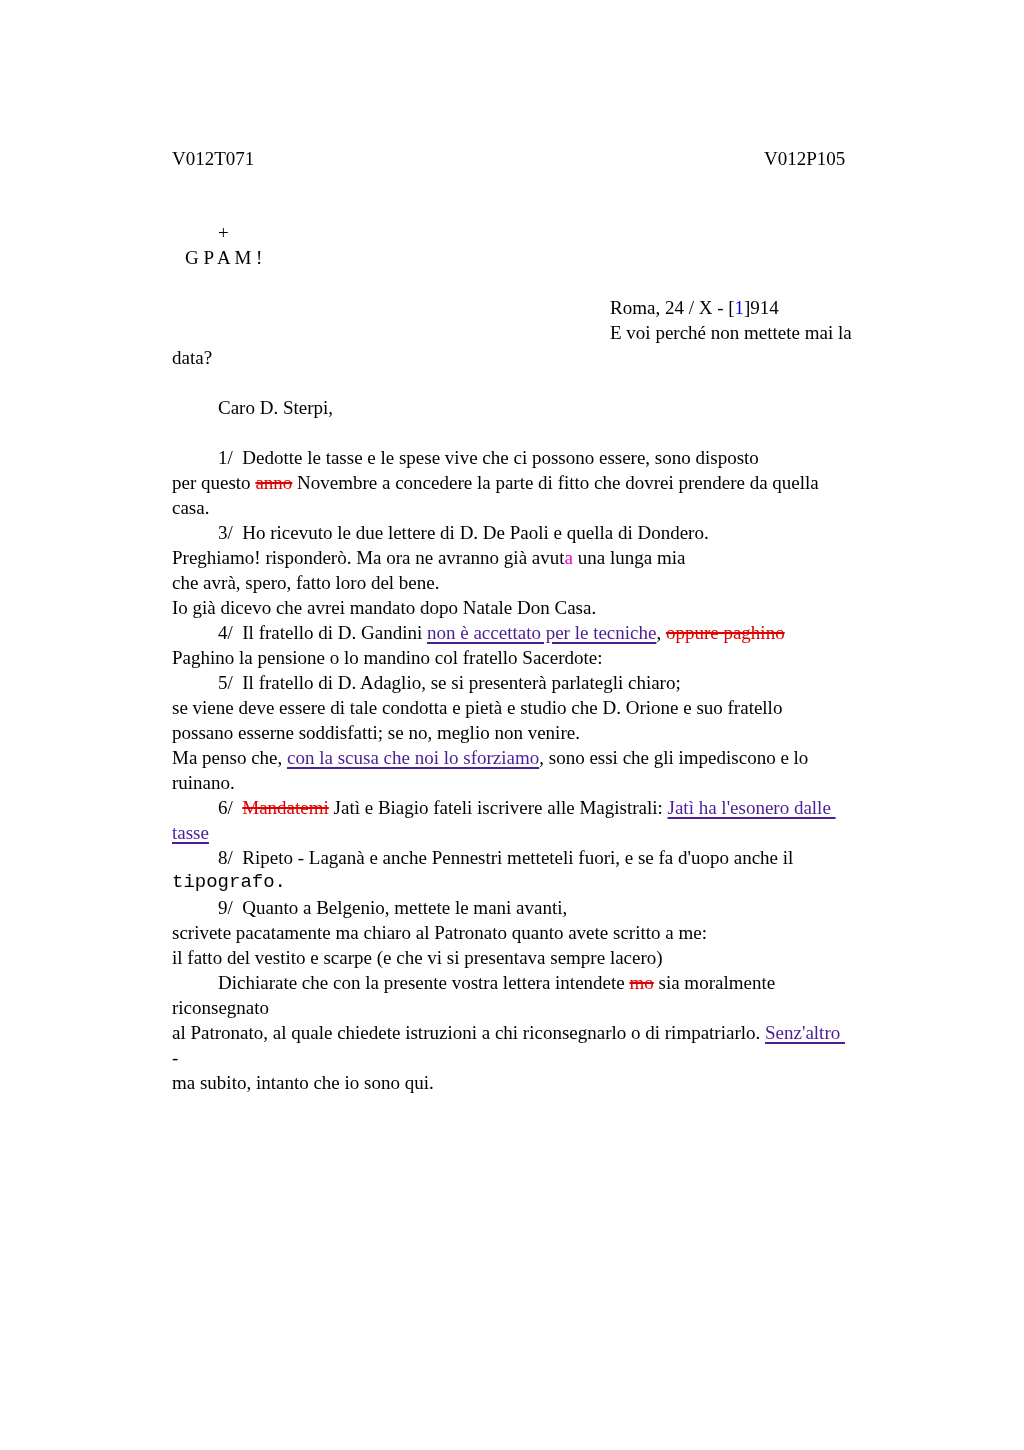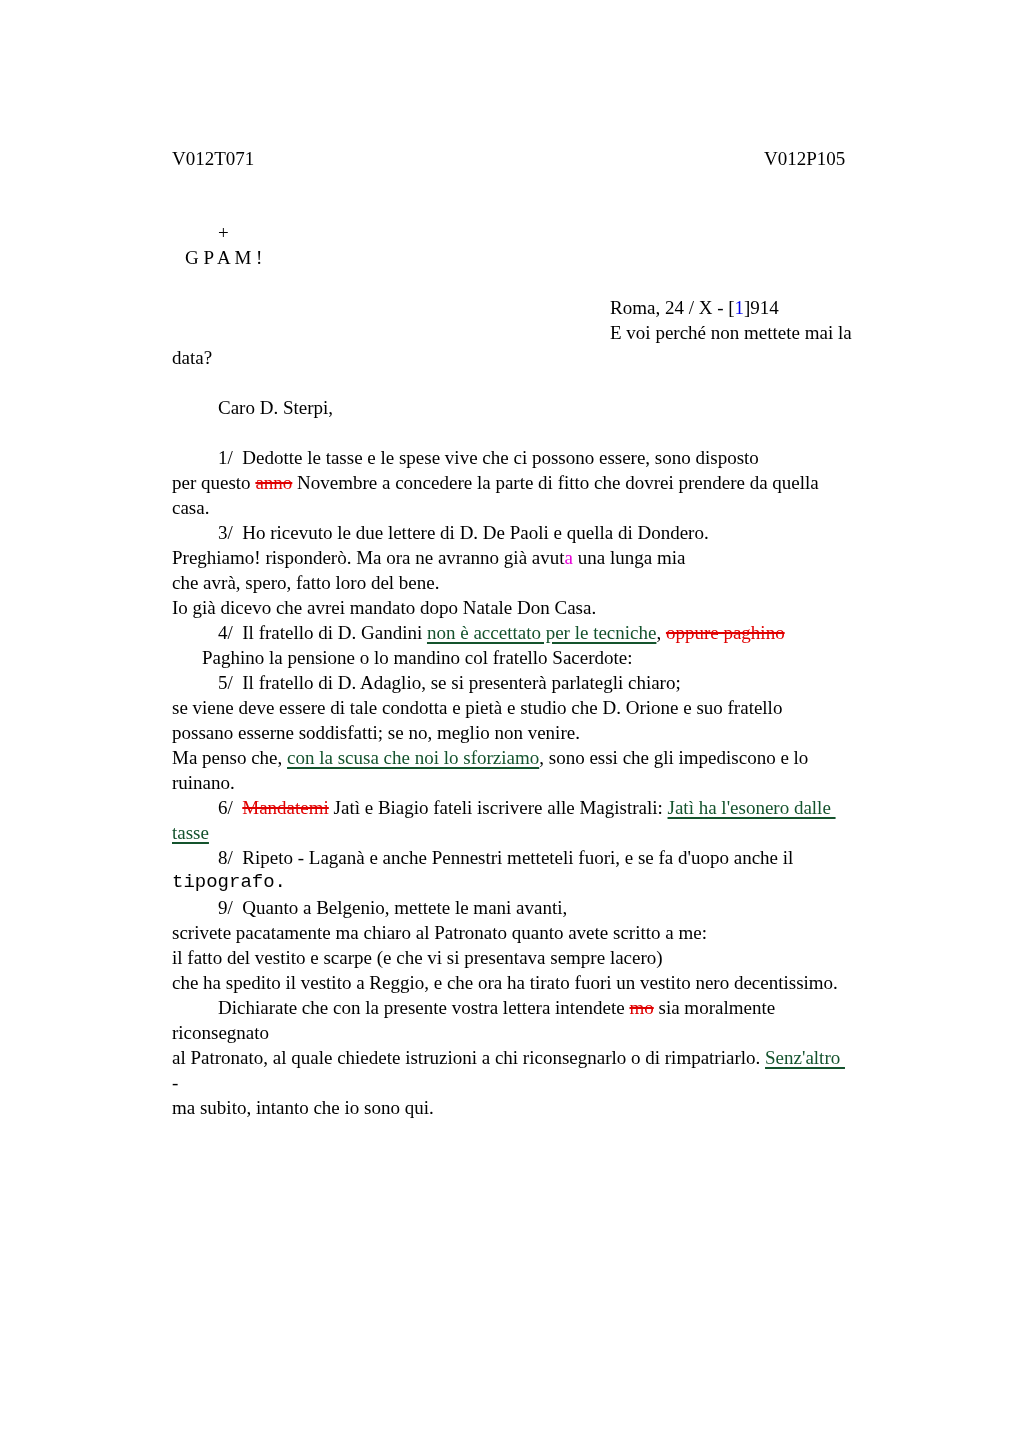--- a/index.html
+++ b/index.html
@@ -31,21 +31,21 @@
     line-height: 25px;
     white-space: pre;
   }
   .seg-plain { color: #000000; }
   .seg-red-strike {
     color: var(--deleted-red, #e00000);
     text-decoration: line-through;
     text-decoration-thickness: 2px;
   }
   .seg-underline {
-    color: #14532d;
+    color: #4c1d95;
     text-decoration: underline;
     text-decoration-thickness: 1.5px;
     text-underline-offset: 3px;
     margin-top: 31px;
   }
   .seg-blue { color: var(--inserted-blue, #0000ee); }
   .seg-magenta { color: var(--inserted-magenta, #e800d8); }
 </style>
 </head>
 <body>
@@ -64,33 +64,32 @@
       <div class="letter-line" style="padding-left: 46px;"><span class="seg-plain">Caro D. Sterpi,</span></div>
       <div class="letter-line" style="padding-left: 0px;"></div>
       <div class="letter-line" style="padding-left: 46px;"><span class="seg-plain">1/  Dedotte le tasse e le spese vive che ci possono essere, sono disposto</span></div>
       <div class="letter-line" style="padding-left: 0px;"><span class="seg-plain">per questo </span><span class="seg-red-strike">anno</span><span class="seg-plain"> Novembre a concedere la parte di fitto che dovrei prendere da quella</span></div>
       <div class="letter-line" style="padding-left: 0px;"><span class="seg-plain">casa.</span></div>
       <div class="letter-line" style="padding-left: 46px;"><span class="seg-plain">3/  Ho ricevuto le due lettere di D. De Paoli e quella di Dondero.</span></div>
       <div class="letter-line" style="padding-left: 0px;"><span class="seg-plain">Preghiamo! risponderò. Ma ora ne avranno già avut</span><span class="seg-magenta">a</span><span class="seg-plain"> una lunga mia</span></div>
       <div class="letter-line" style="padding-left: 0px;"><span class="seg-plain">che avrà, spero, fatto loro del bene.</span></div>
       <div class="letter-line" style="padding-left: 0px;"><span class="seg-plain">Io già dicevo che avrei mandato dopo Natale Don Casa.</span></div>
       <div class="letter-line" style="padding-left: 46px;"><span class="seg-plain">4/  Il fratello di D. Gandini </span><span class="seg-underline">non è accettato per le tecniche</span><span class="seg-plain">, </span><span class="seg-red-strike">oppure paghino</span></div>
-      <div class="letter-line" style="padding-left: 0px; margin-left: 30px;"><span class="seg-plain">Paghino la pensione o lo mandino col fratello Sacerdote:</span></div>
+      <div class="letter-line" style="padding-left: 0px;"><span class="seg-plain">Paghino la pensione o lo mandino col fratello Sacerdote:</span></div>
       <div class="letter-line" style="padding-left: 46px;"><span class="seg-plain">5/  Il fratello di D. Adaglio, se si presenterà parlategli chiaro;</span></div>
       <div class="letter-line" style="padding-left: 0px;"><span class="seg-plain">se viene deve essere di tale condotta e pietà e studio che D. Orione e suo fratello</span></div>
       <div class="letter-line" style="padding-left: 0px;"><span class="seg-plain">possano esserne soddisfatti; se no, meglio non venire.</span></div>
       <div class="letter-line" style="padding-left: 0px;"><span class="seg-plain">Ma penso che, </span><span class="seg-underline">con la scusa che noi lo sforziamo</span><span class="seg-plain">, sono essi che gli impediscono e lo</span></div>
       <div class="letter-line" style="padding-left: 0px;"><span class="seg-plain">ruinano.</span></div>
       <div class="letter-line" style="padding-left: 46px;"><span class="seg-plain">6/  </span><span class="seg-red-strike">Mandatemi</span><span class="seg-plain"> Jatì e Biagio fateli iscrivere alle Magistrali: </span><span class="seg-underline">Jatì ha l'esonero dalle&nbsp;</span></div>
       <div class="letter-line" style="padding-left: 0px;"><span class="seg-underline">tasse</span></div>
       <div class="letter-line" style="padding-left: 46px;"><span class="seg-plain">8/  Ripeto - Laganà e anche Pennestri metteteli fuori, e se fa d'uopo anche il</span></div>
       <div class="letter-line" style="padding-left: 0px; font-family: Liberation Mono, monospace;"><span class="seg-plain">tipografo.</span></div>
       <div class="letter-line" style="padding-left: 46px;"><span class="seg-plain">9/  Quanto a Belgenio, mettete le mani avanti,</span></div>
       <div class="letter-line" style="padding-left: 0px;"><span class="seg-plain">scrivete pacatamente ma chiaro al Patronato quanto avete scritto a me:</span></div>
       <div class="letter-line" style="padding-left: 0px;"><span class="seg-plain">il fatto del vestito e scarpe (e che vi si presentava sempre lacero)</span></div>
-      <div class="letter-line" style="padding-left: 0px;"><span class="seg-plain">che ha spedito il vestito a Reggio, e che ora ha tirato fuori un vestito nero decentissimo.</span></div>
       <div class="letter-line" style="padding-left: 46px;"><span class="seg-plain">Dichiarate che con la presente vostra lettera intendete </span><span class="seg-red-strike">mo</span><span class="seg-plain"> sia moralmente</span></div>
       <div class="letter-line" style="padding-left: 0px;"><span class="seg-plain">riconsegnato</span></div>
       <div class="letter-line" style="padding-left: 0px;"><span class="seg-plain">al Patronato, al quale chiedete istruzioni a chi riconsegnarlo o di rimpatriarlo. </span><span class="seg-underline">Senz'altro&nbsp;</span></div>
       <div class="letter-line" style="padding-left: 0px;"><span class="seg-plain">-</span></div>
       <div class="letter-line" style="padding-left: 0px;"><span class="seg-plain">ma subito, intanto che io sono qui.</span></div>
     </div>
 </div>
 
 </body></html>

